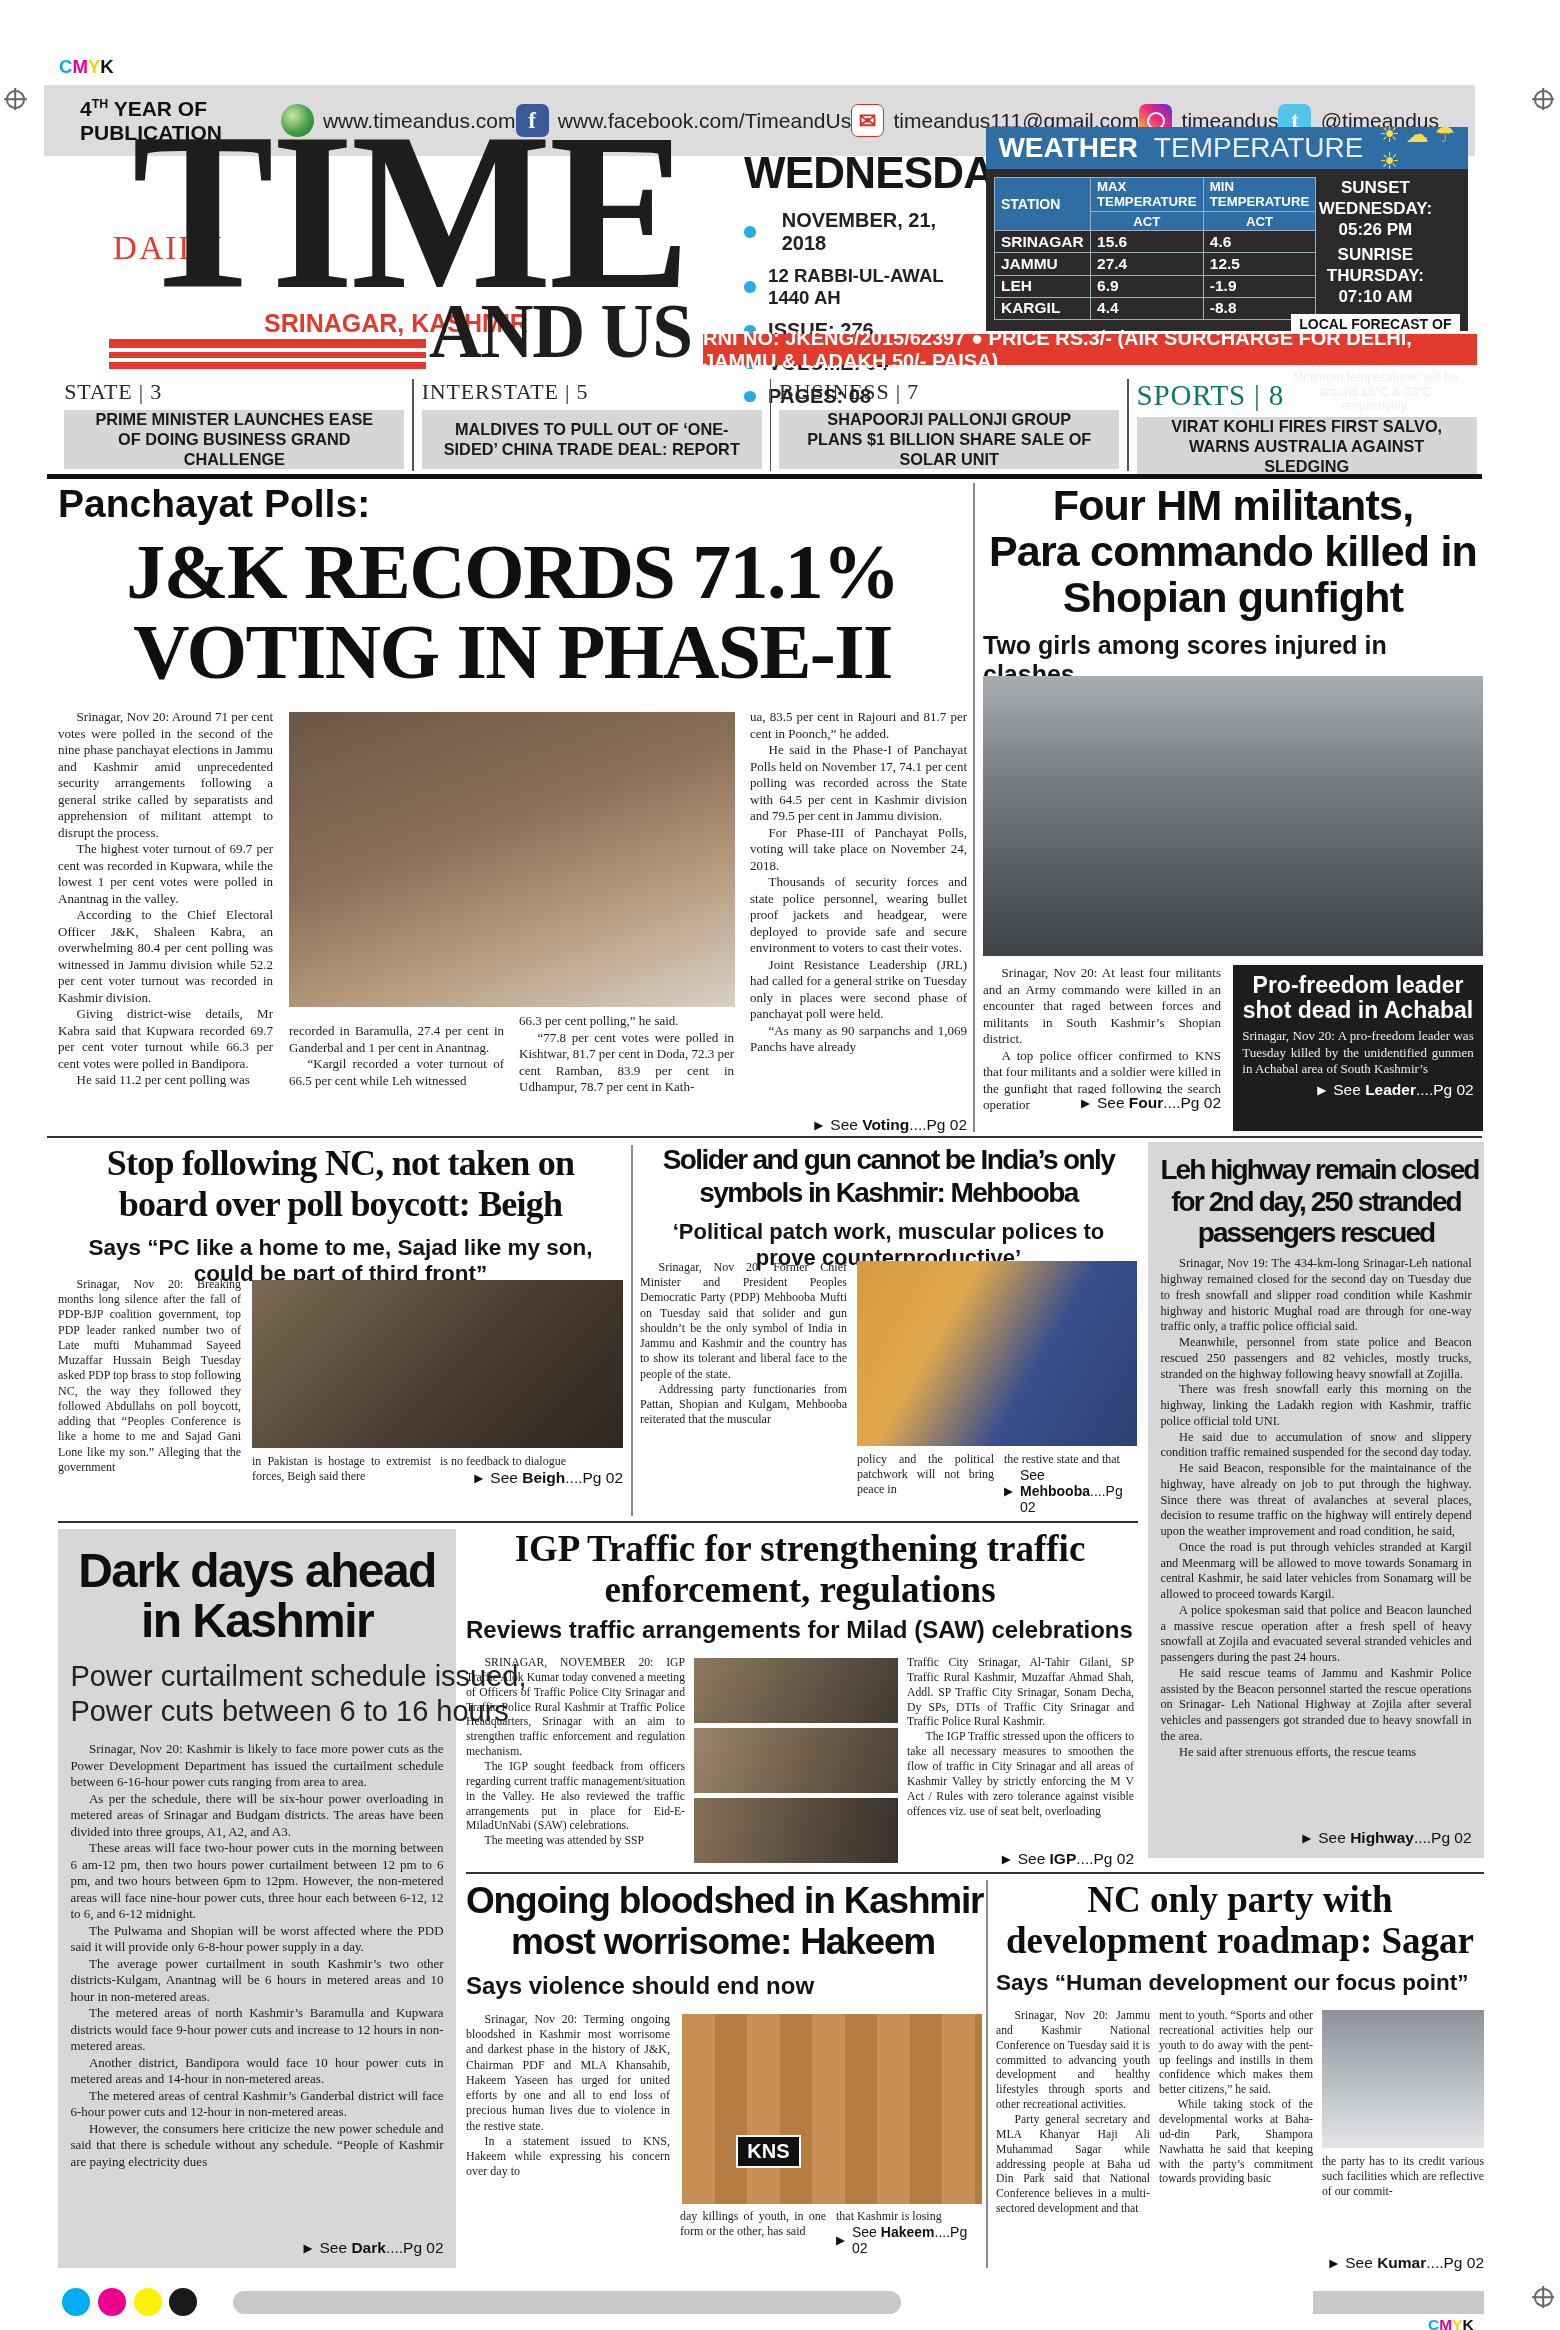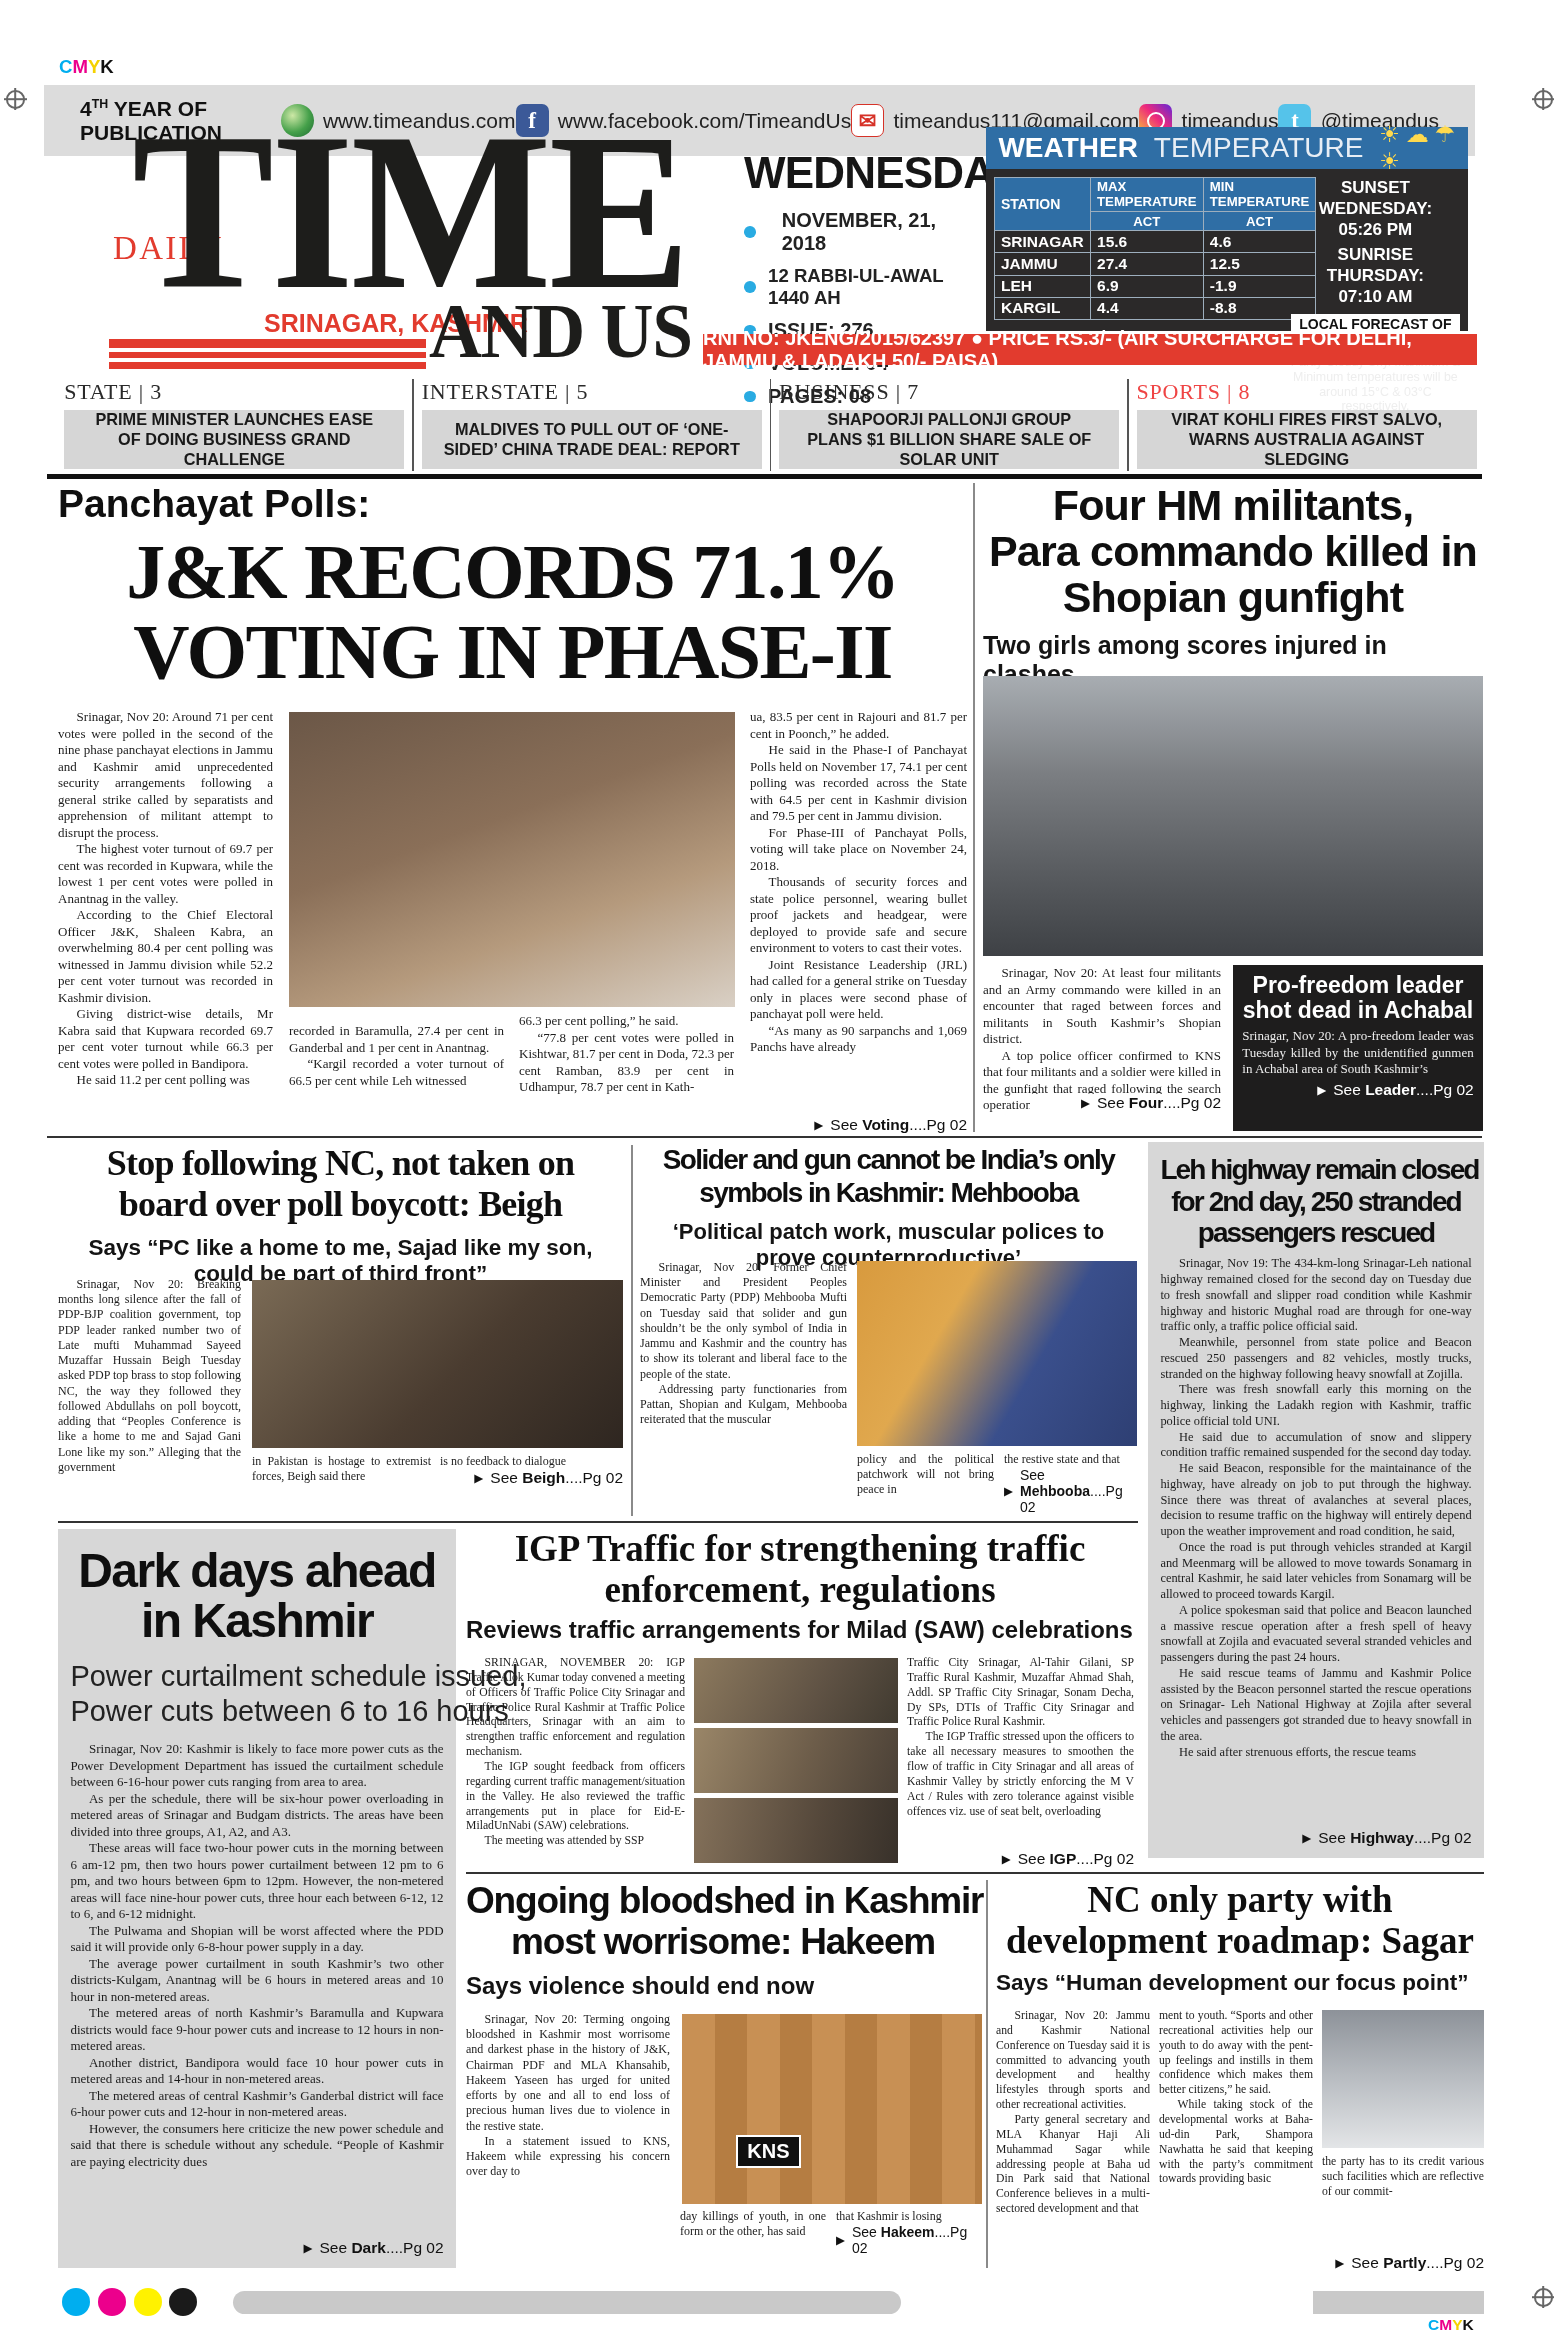--- a/index.html
+++ b/index.html
@@ -184,21 +184,21 @@
       <div class="serif" style="font-size:22px;letter-spacing:0.8px;color:#2a2a2a;">INTERSTATE | 5</div>
       <div class="sans" style="margin-top:4.7px;height:59px;background:#d6d6d6;display:flex;align-items:center;justify-content:center;text-align:center;font-size:16.3px;font-weight:700;line-height:1.25;color:#1a1a1a;padding:0 20px;">MALDIVES TO PULL OUT OF ‘ONE-SIDED’ CHINA TRADE DEAL: REPORT</div>
     </div>
     <div style="width:1.6px;background:#555;margin:0 1.6px;"></div>
     <div style="flex:1;padding:0 6.2px;">
       <div class="serif" style="font-size:22px;letter-spacing:0.8px;color:#2a2a2a;">BUSINESS | 7</div>
       <div class="sans" style="margin-top:4.7px;height:59px;background:#d6d6d6;display:flex;align-items:center;justify-content:center;text-align:center;font-size:16.3px;font-weight:700;line-height:1.25;color:#1a1a1a;padding:0 20px;">SHAPOORJI PALLONJI GROUP PLANS $1 BILLION SHARE SALE OF SOLAR UNIT</div>
     </div>
     <div style="width:1.6px;background:#555;margin:0 1.6px;"></div>
     <div style="flex:1;padding:0 6.2px;">
-      <div class="serif" style="font-size:22px;letter-spacing:0.8px;color:#ef4444;">SPORTS | 8</div>
+      <div class="serif" style="font-size:29px;letter-spacing:0.8px;color:#0f766e;">SPORTS | 8</div>
       <div class="sans" style="margin-top:4.7px;height:59px;background:#d6d6d6;display:flex;align-items:center;justify-content:center;text-align:center;font-size:16.3px;font-weight:700;line-height:1.25;color:#1a1a1a;padding:0 20px;">VIRAT KOHLI FIRES FIRST SALVO, WARNS AUSTRALIA AGAINST SLEDGING</div>
     </div>
   </div>
 
   <div class="abs rule" style="left:47px;top:474px;width:1435px;height:4.7px;"></div>
 
   <div class="abs" style="left:58px;top:482px;width:909px;height:652px;">
     <div class="kicker" style="font-size:39px;">Panchayat Polls:</div>
     <div class="hl serif" style="position:absolute;left:0;top:50px;width:909px;font-size:78px;line-height:1.02;letter-spacing:-1.6px;">
         <p>J&amp;K RECORDS 71.1%</p>
@@ -440,21 +440,21 @@
     <div class="body-text cont" style="position:absolute;left:163px;top:129px;width:154px;height:264px;font-size:11.7px;">
         <p>ment to youth. “Sports and other recreational activities help our youth to do away with the pent-up feelings and instills in them confidence which makes them better citizens,” he said.</p>
         <p>While taking stock of the developmental works at Baha-ud-din Park, Shampora Nawhatta he said that keeping with the party’s commitment towards providing basic</p>
       </div>
     <div class="photo" style="left:326px;top:130px;width:162px;height:138px;background:linear-gradient(180deg,#8d9299,#b9bdc2 50%,#e3e5e7);"></div>
     <div class="body-text cont" style="position:absolute;left:326px;top:275px;width:162px;height:85px;font-size:11.7px;">
         <p>the party has to its credit various such facilities which are reflective of our commit-</p>
       </div>
     <div class="jump" style="position:absolute;right:0;bottom:0;background:#fff;padding-left:7.8px;">
       <span class="arr">▶</span>
-      <span><span>See </span><b>Partly</b><span>....Pg 02</span></span>
+      <span><span>See </span><b>Kumar</b><span>....Pg 02</span></span>
     </div>
   </div>
 
   <div class="cmyk-dot" style="left:62px;top:2288px;background:#00aeef;"></div>
   <div class="cmyk-dot" style="left:98px;top:2288px;background:#ec008c;"></div>
   <div class="cmyk-dot" style="left:134px;top:2288px;background:#fff200;"></div>
   <div class="cmyk-dot" style="left:169px;top:2288px;background:#1a1a1a;"></div>
   <div class="abs" style="left:233px;top:2291px;width:668px;height:23px;border-radius:11.7px;background:#c9c9c9;"></div>
   <div class="abs" style="left:1313px;top:2291px;width:171px;height:23px;background:#c9c9c9;"></div>
   <div class="abs sans" style="left:1428px;top:2316px;font-size:15.5px;font-weight:700;">

